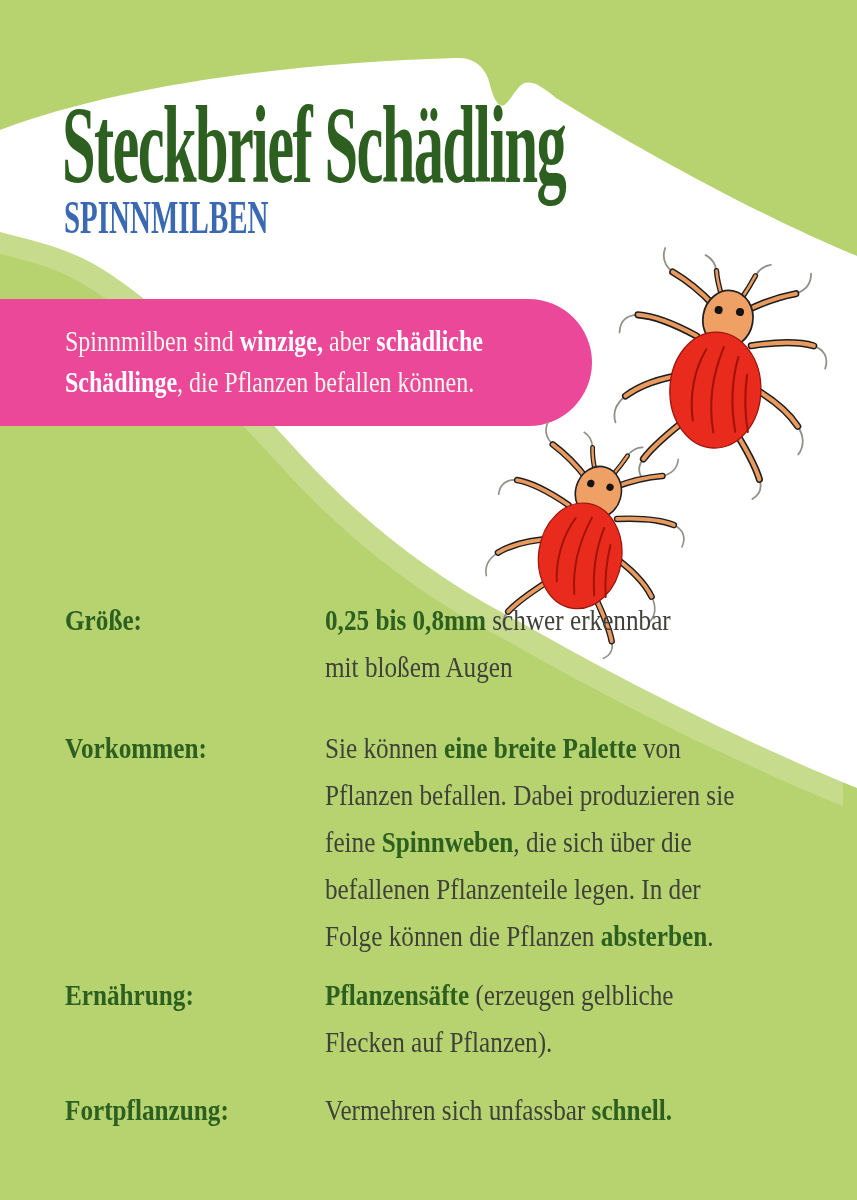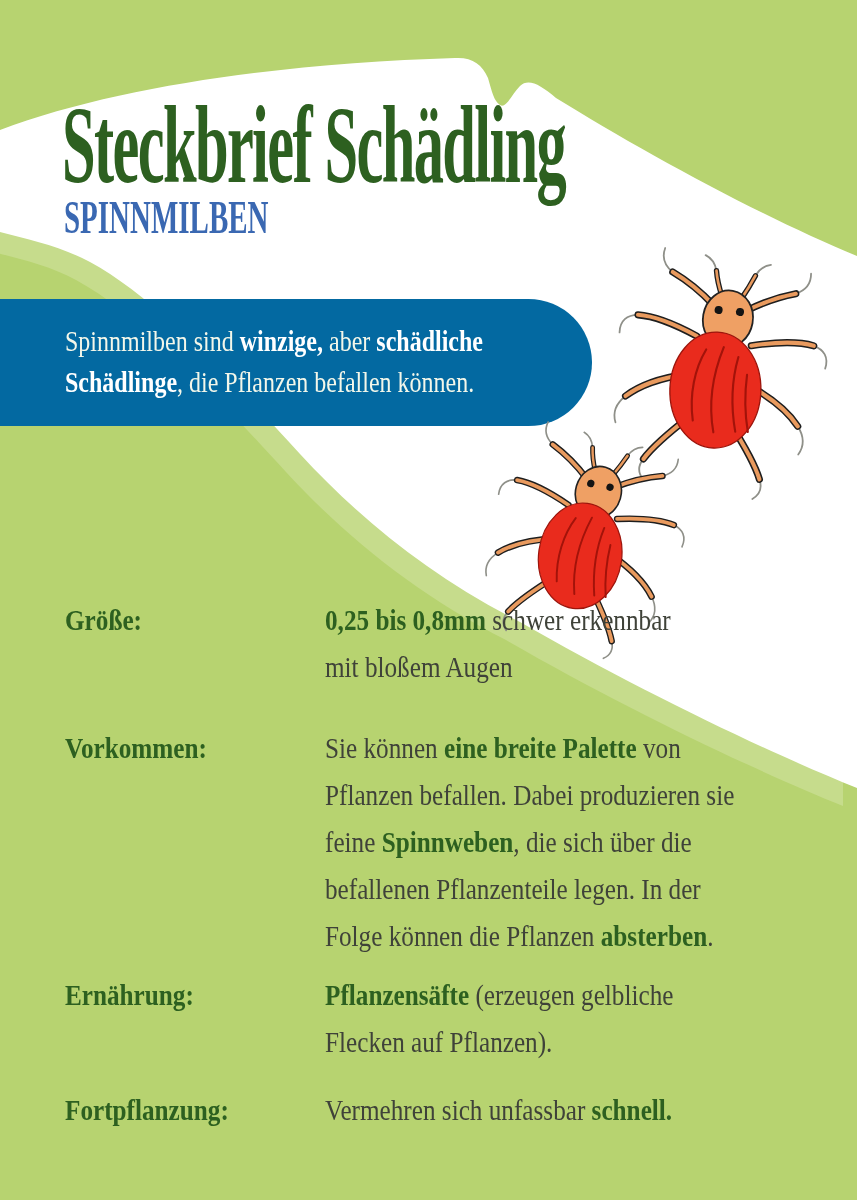--- a/index.html
+++ b/index.html
@@ -19,21 +19,21 @@
   }
   .subtitle{
     position:absolute;left:64px;top:194px;
     font-size:46px;font-weight:bold;line-height:1.05;
     color:#3a68b2;letter-spacing:0px;white-space:nowrap;
     transform:scaleX(0.63);transform-origin:0 0;
   }
   .intro-box{
     position:absolute;left:0;top:299px;
     width:592px;height:127px;
-    background:#0369a1;
+    background:#ec4899;
     border-radius:0 64px 64px 0;
   }
   .intro-text{
     position:absolute;left:65px;top:21px;
     width:660px;
     font-size:30px;line-height:41px;color:#f3f7ea;
     white-space:nowrap;
     transform:scaleX(0.80);transform-origin:0 0;
   }
   .intro-text .em{font-weight:bold;color:#ffffff;}

